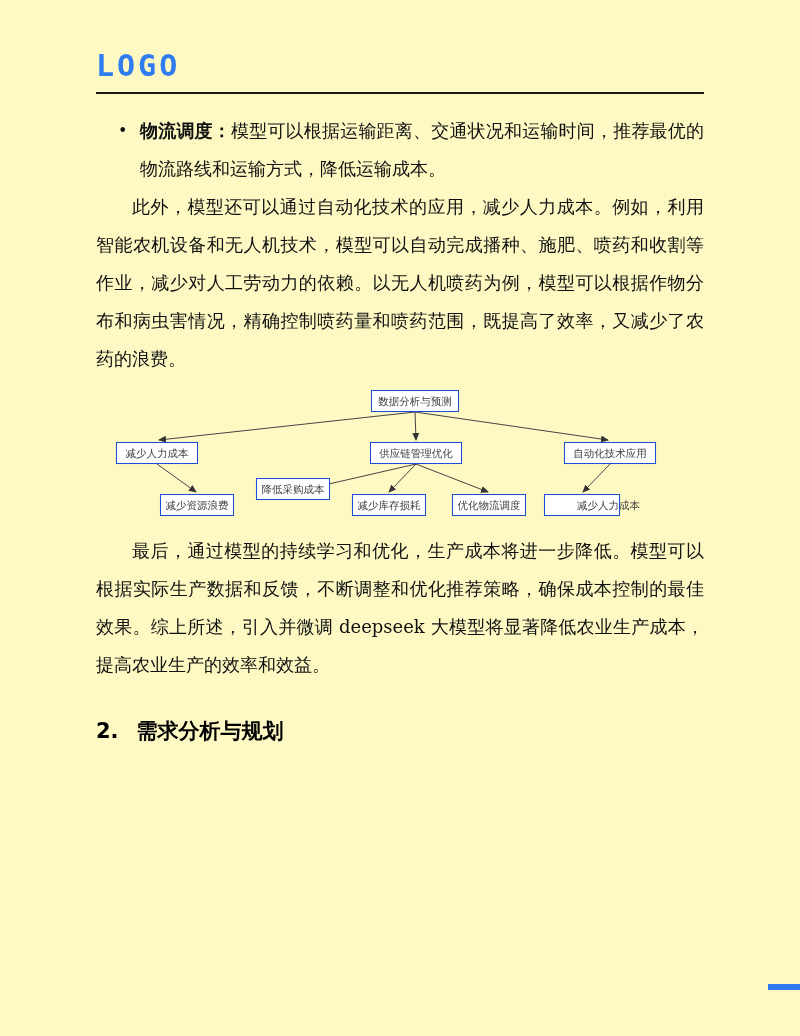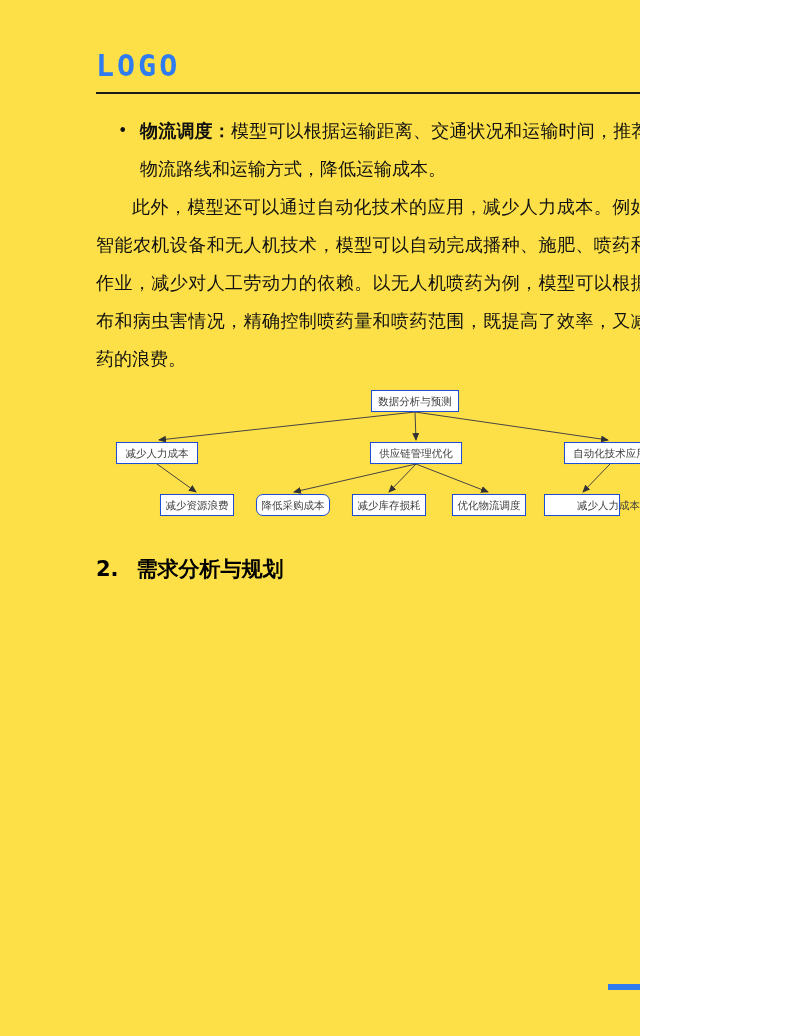--- a/index.html
+++ b/index.html
@@ -1,23 +1,23 @@
 <!DOCTYPE html>
 <html><head>
 <meta charset="utf-8">
 <style>
   * { margin: 0; padding: 0; box-sizing: border-box; }
   html, body { background: #ffffff; }
   body { font-family: "DejaVu Serif", "Liberation Serif", serif; }
 
   .page {
     position: relative;
-    width: 640px;
+    width: 800px;
     height: 1036px;
-    background: #fde047;
+    background: #fef9c3;
     overflow: hidden;
   }
 
   
   .logo {
     position: absolute;
     left: 96px;
     top: 48px;
     font-family: "DejaVu Sans Mono", "Liberation Mono", monospace;
     font-weight: bold;
@@ -79,21 +79,21 @@
     line-height: 20px;
     text-align: center;
     white-space: nowrap;
     box-shadow: 0 0 0 1px rgba(0,0,0,0.02);
   }
   .n-root { left: 275px; top: 0;    width: 88px; }
   .n-l2a  { left: 20px;  top: 52px; width: 82px; }
   .n-l2b  { left: 274px; top: 52px; width: 92px; }
   .n-l2c  { left: 468px; top: 52px; width: 92px; }
   .n-l3a  { left: 64px;  top: 104px; width: 74px; }
-  .n-l3b  { left: 160px; top: 104px; width: 74px; border-radius: 7px; }
+  .n-l3b  { left: 160px; top: 88px; width: 74px; }
   .n-l3c  { left: 256px; top: 104px; width: 74px; }
   .n-l3d  { left: 356px; top: 104px; width: 74px; }
   .n-l3e  { left: 448px; top: 104px; width: 76px; padding-left: 32px; }
 
   
   .section-heading {
     margin: 32px 0 17px 0;
     font-family: "DejaVu Sans", "Liberation Sans", sans-serif;
     font-weight: bold;
     font-size: 21px;
@@ -153,20 +153,21 @@
       <div class="fc-node n-l2a">减少人力成本</div>
       <div class="fc-node n-l2b">供应链管理优化</div>
       <div class="fc-node n-l2c">自动化技术应用</div>
       <div class="fc-node n-l3a">减少资源浪费</div>
       <div class="fc-node n-l3b">降低采购成本</div>
       <div class="fc-node n-l3c">减少库存损耗</div>
       <div class="fc-node n-l3d">优化物流调度</div>
       <div class="fc-node n-l3e">减少人力成本</div>
     </div>
 
+    <p class="para">最后，通过模型的持续学习和优化，生产成本将进一步降低。模型可以根据实际生产数据和反馈，不断调整和优化推荐策略，确保成本控制的最佳效果。综上所述，引入并微调 deepseek 大模型将显著降低农业生产成本，提高农业生产的效率和效益。</p>
 
     <h2 class="section-heading">
       <span class="h-num">2.</span><span>需求分析与规划</span>
     </h2>
 
 
   </div>
 
   <div class="footer-accent"></div>
 

